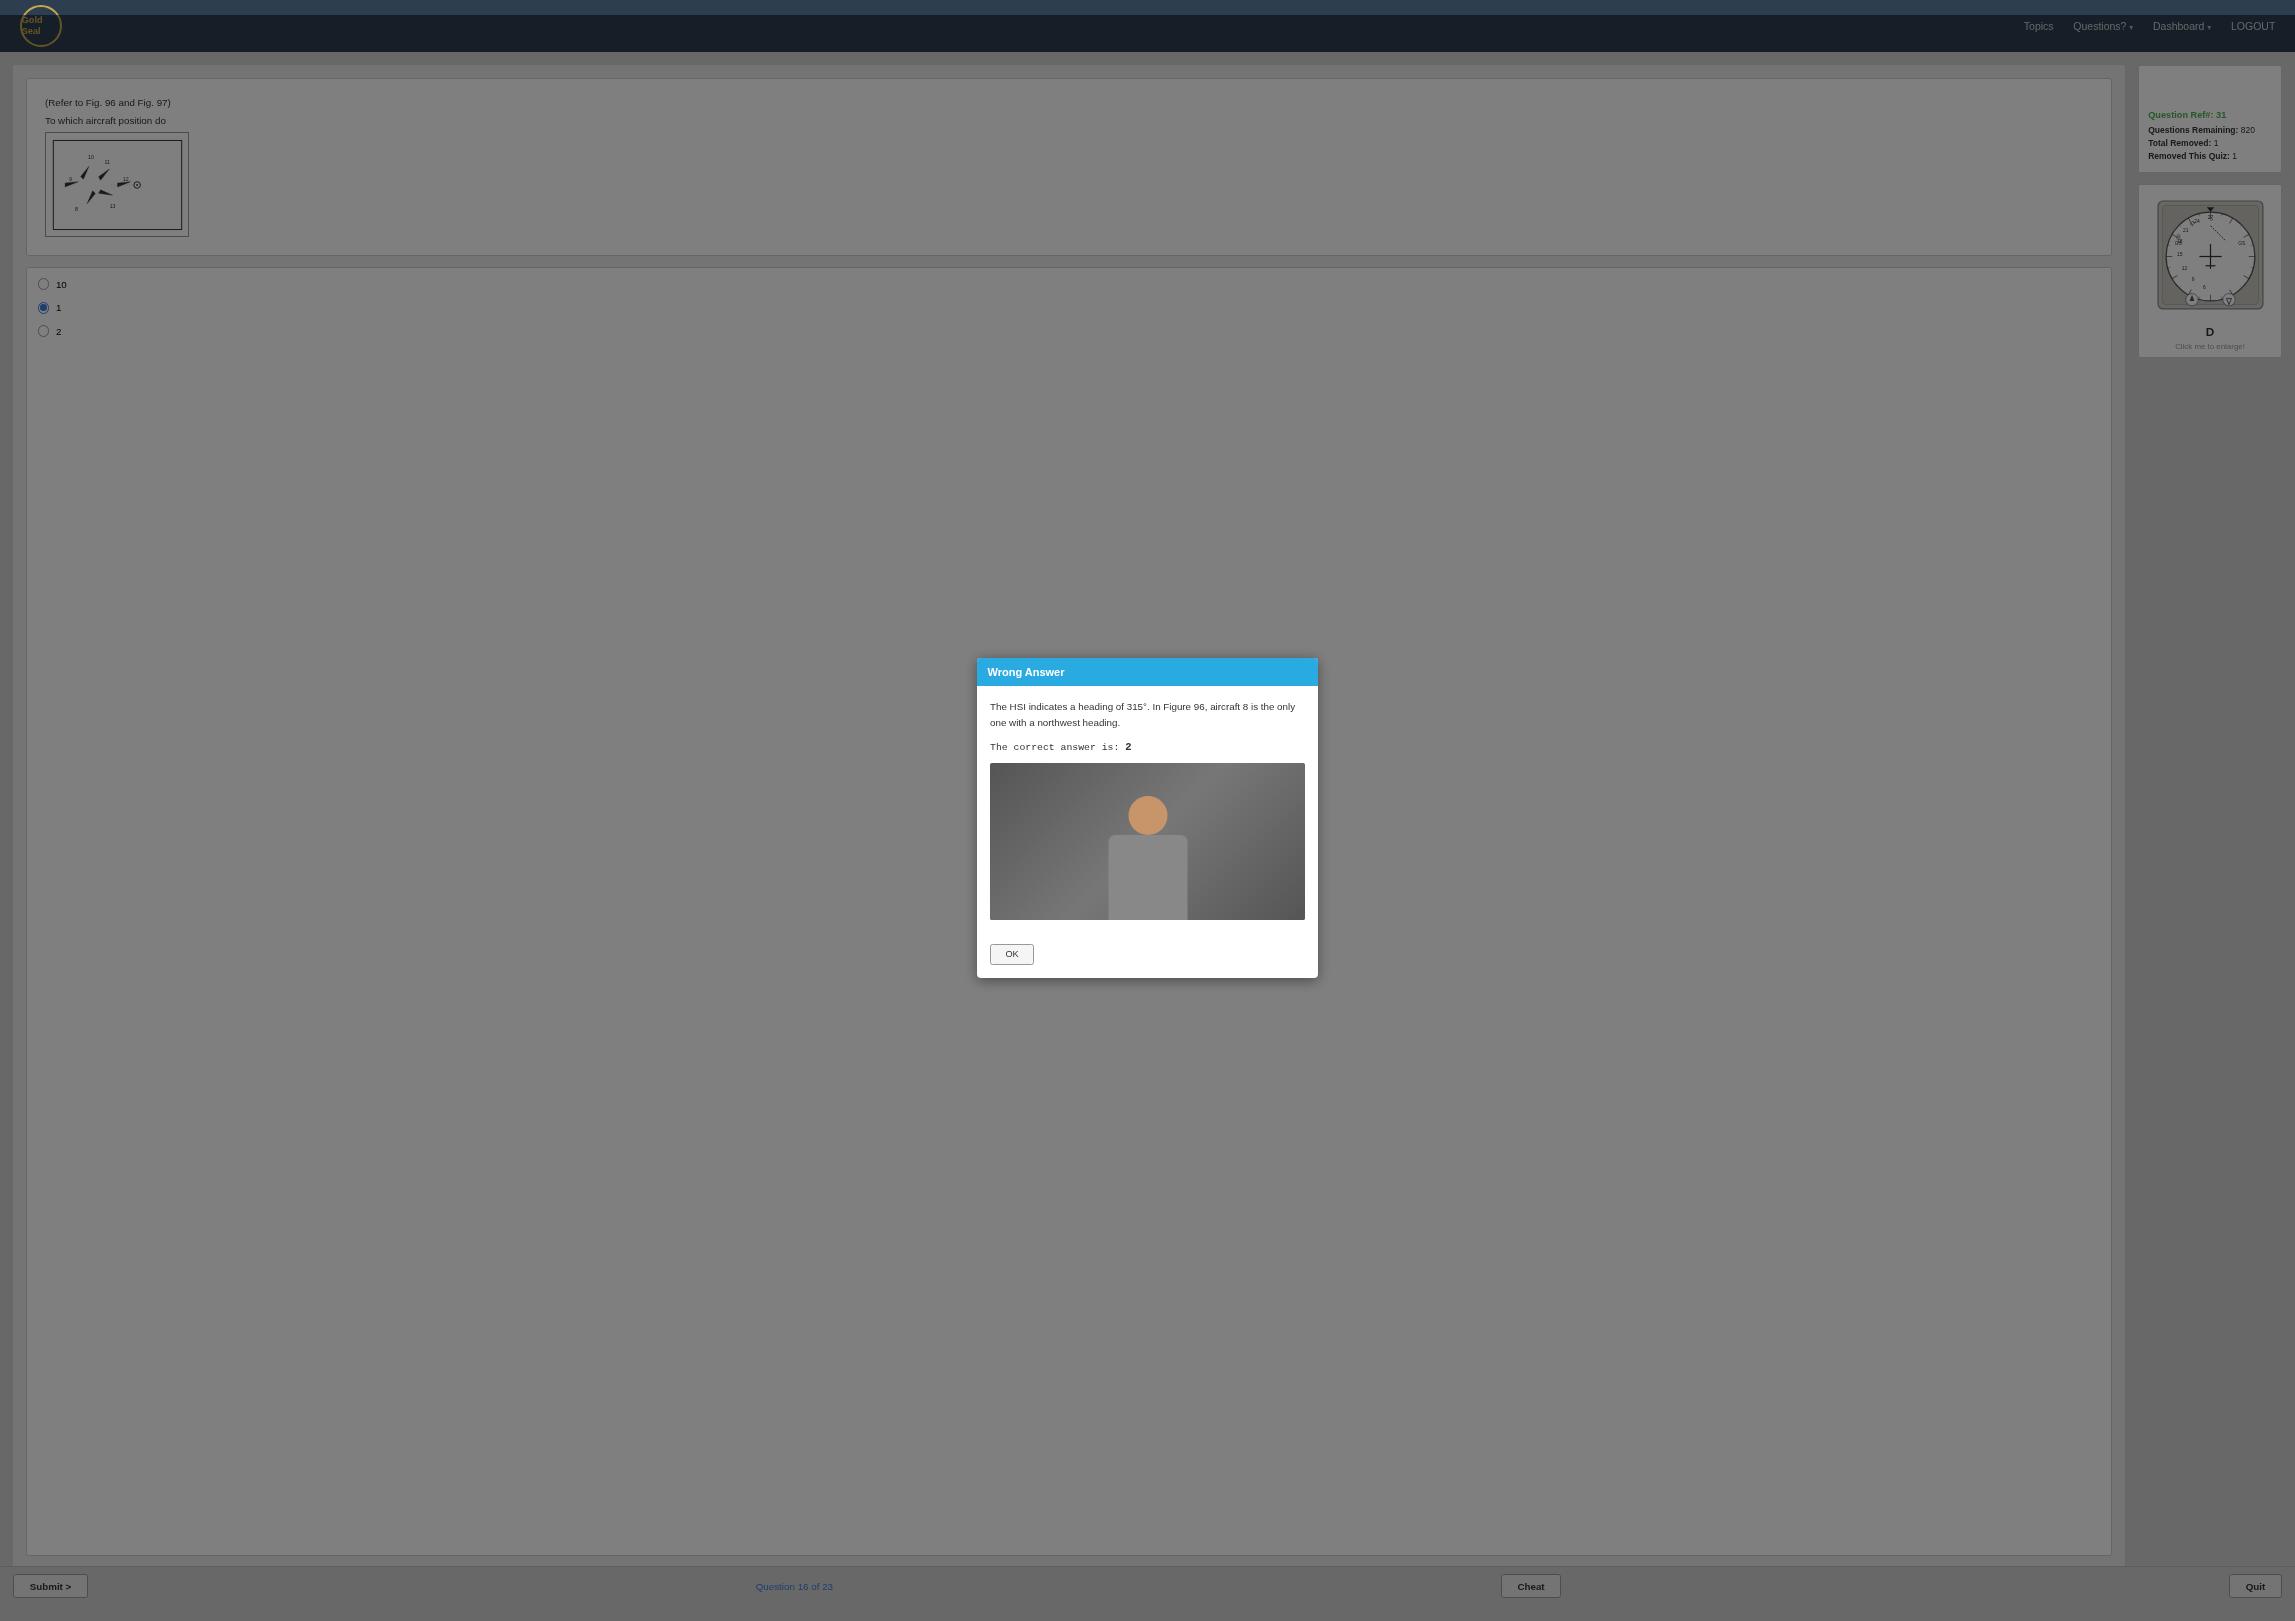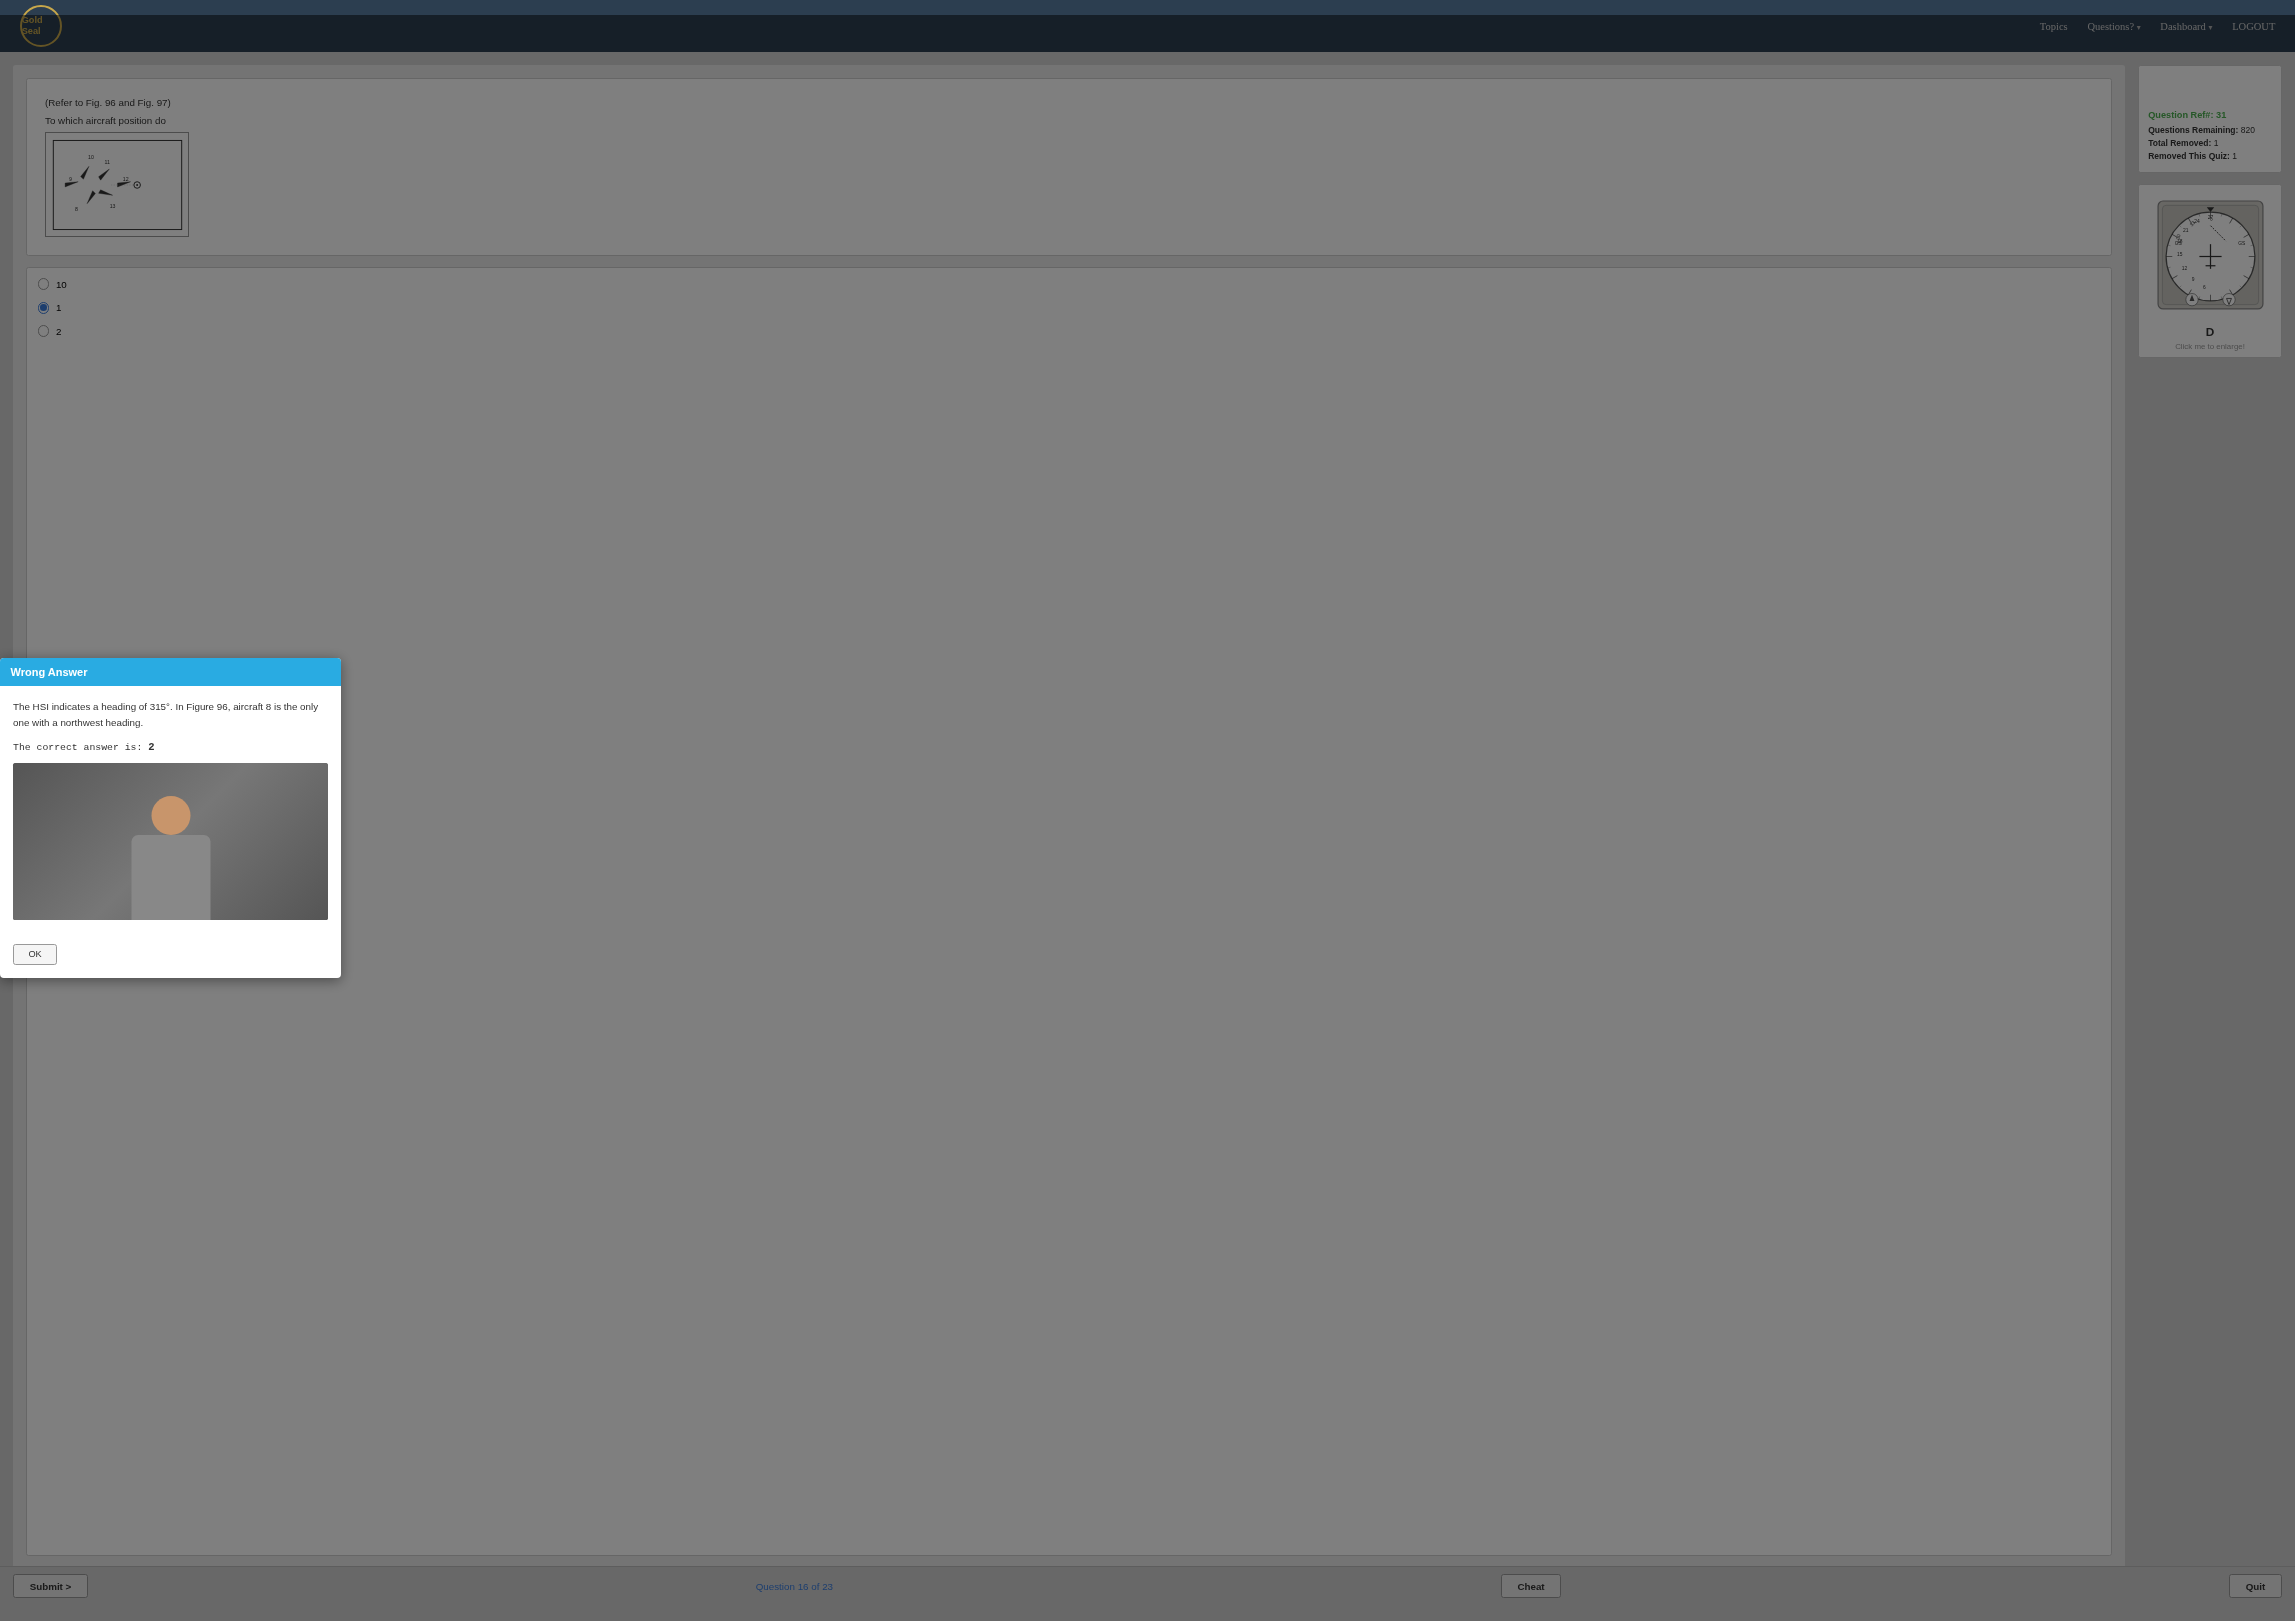--- a/index.html
+++ b/index.html
@@ -36,21 +36,20 @@
     .navbar-links {
       display: flex;
       align-items: center;
       gap: 19.7px;
     }
     .navbar-links a {
       color: #ccc;
       text-decoration: none;
       font-size: 10.5px;
       font-weight: 500;
-      font-family: Liberation Serif, serif;
     }
     .navbar-links .dropdown-arrow { font-size: 7.9px; color: #aaa; }
 
     
     .main-container {
       display: flex;
       padding: 13px;
       gap: 13px;
       position: relative;
       min-height: calc(100vh - 52px - 39px);
@@ -212,20 +211,21 @@
       font-weight: 500;
     }
 
     
     .modal-overlay {
       position: fixed;
       top: 0; left: 0; right: 0; bottom: 0;
       background: rgba(0,0,0,0.5);
       display: flex;
       align-items: center;
+      justify-content: center;
       z-index: 1000;
       margin-top: 15px;
     }
     .modal {
       background: #fff;
       border-radius: 3.9px;
       width: 341px;
       box-shadow: 0 2.6px 13px rgba(0,0,0,0.4);
       overflow: hidden;
     }

